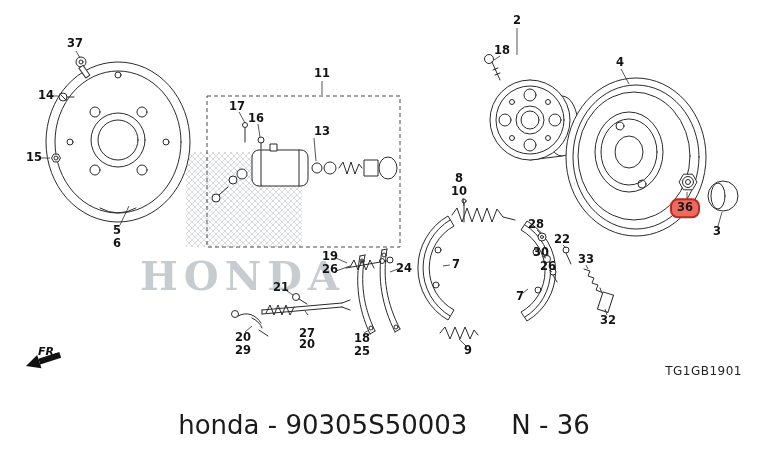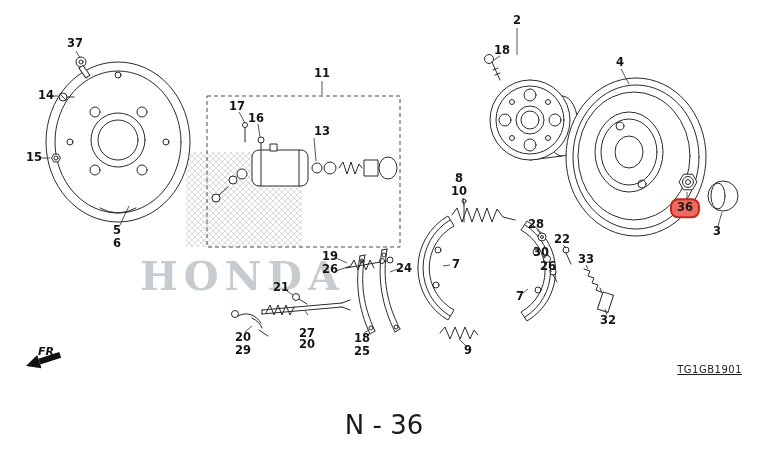--- a/index.html
+++ b/index.html
@@ -25,21 +25,21 @@
     color:var(--hl-text,#1a1a1a);
     padding:2px 5px;border-radius:8px;
   }
   .footer{
     position:absolute;left:0;right:0;top:410px;
     display:flex;justify-content:center;align-items:center;gap:44px;
     font-size:26px;color:#1b1b1b;
   }
   .diagram-code{
     position:absolute;right:26px;top:364px;
-    font-size:10px;color:#232323;letter-spacing:0.5px;text-decoration:underline;
+    font-size:12px;color:#232323;letter-spacing:0.5px;
   }
 </style>
 </head>
 <body>
 
 <div class="page">
 
   <svg width="768" height="460" viewBox="0 0 768 460">
     <defs>
       <pattern id="xh" width="6" height="6" patternUnits="userSpaceOnUse">
@@ -311,16 +311,17 @@
       <div class="callout" style="left: 362px; top: 352px;">25</div>
       <div class="callout" style="left: 243px; top: 338px;">20</div>
       <div class="callout" style="left: 243px; top: 351px;">29</div>
     </div>
 
   
   <div class="diagram-code">TG1GB1901</div>
 
   
   <div class="footer">
+    <span>honda - 90305S50003</span>
     <span>N - 36</span>
   </div>
 
 </div>
 
 </body></html>

